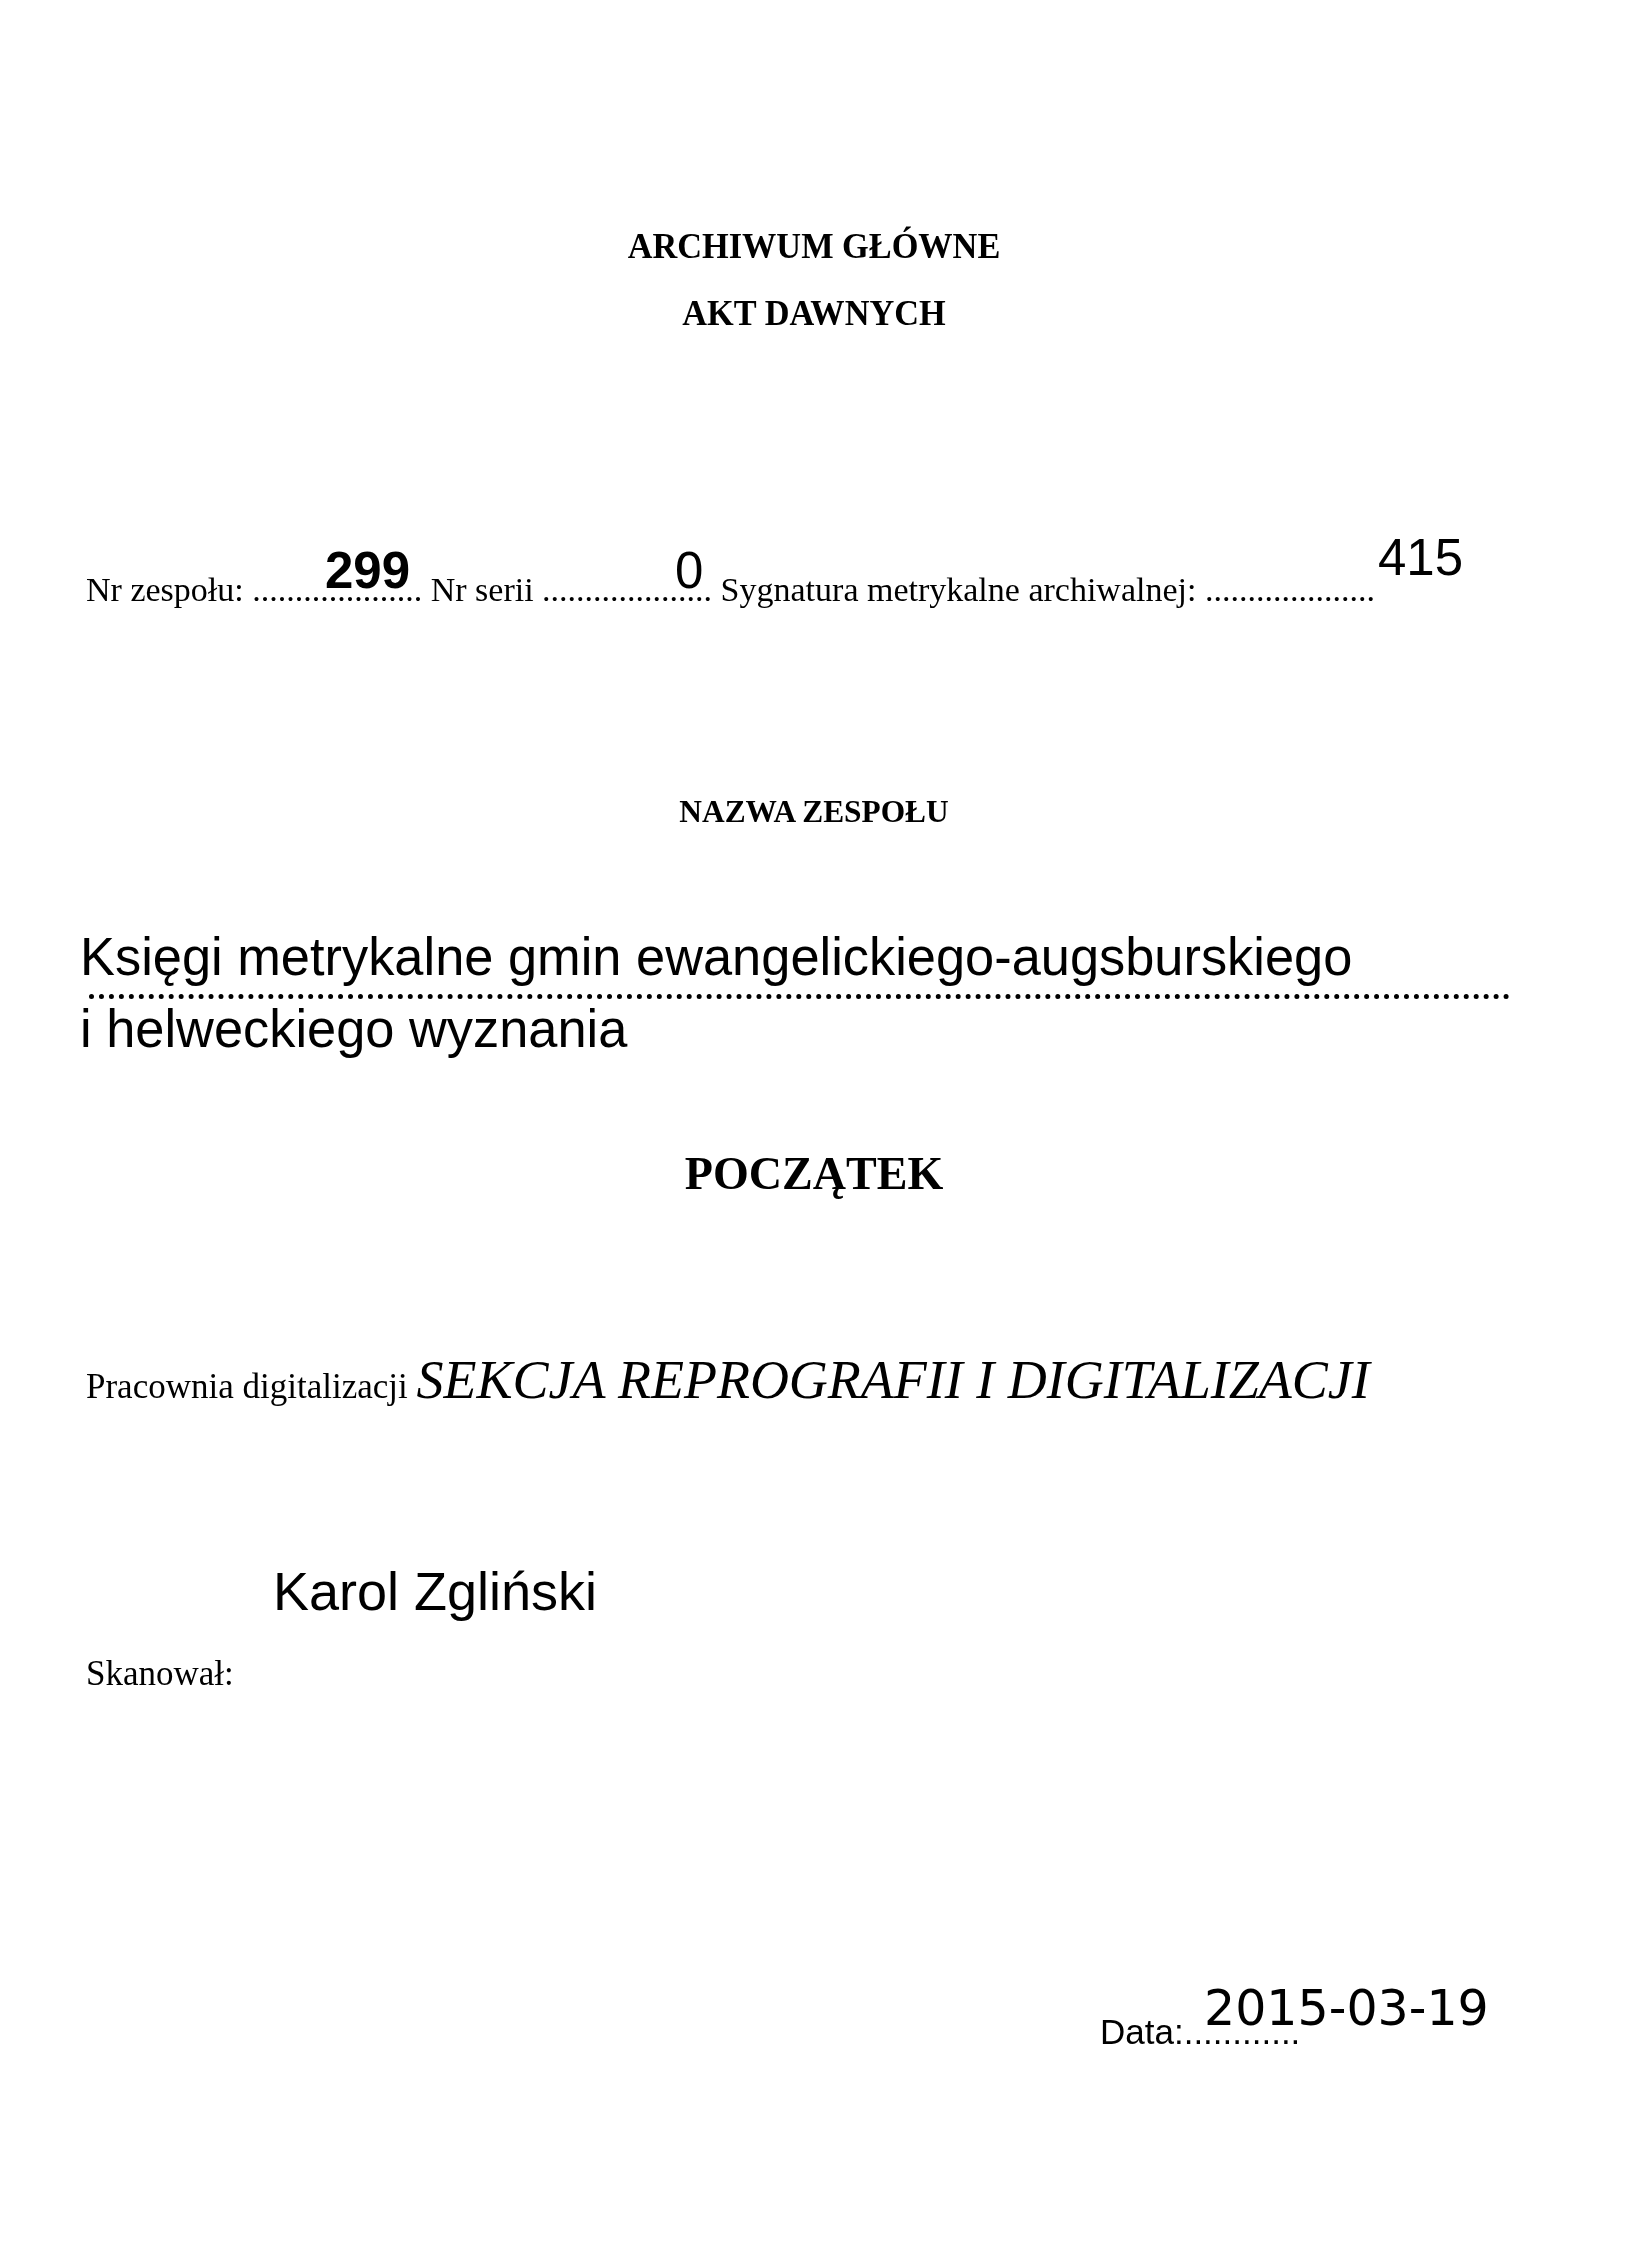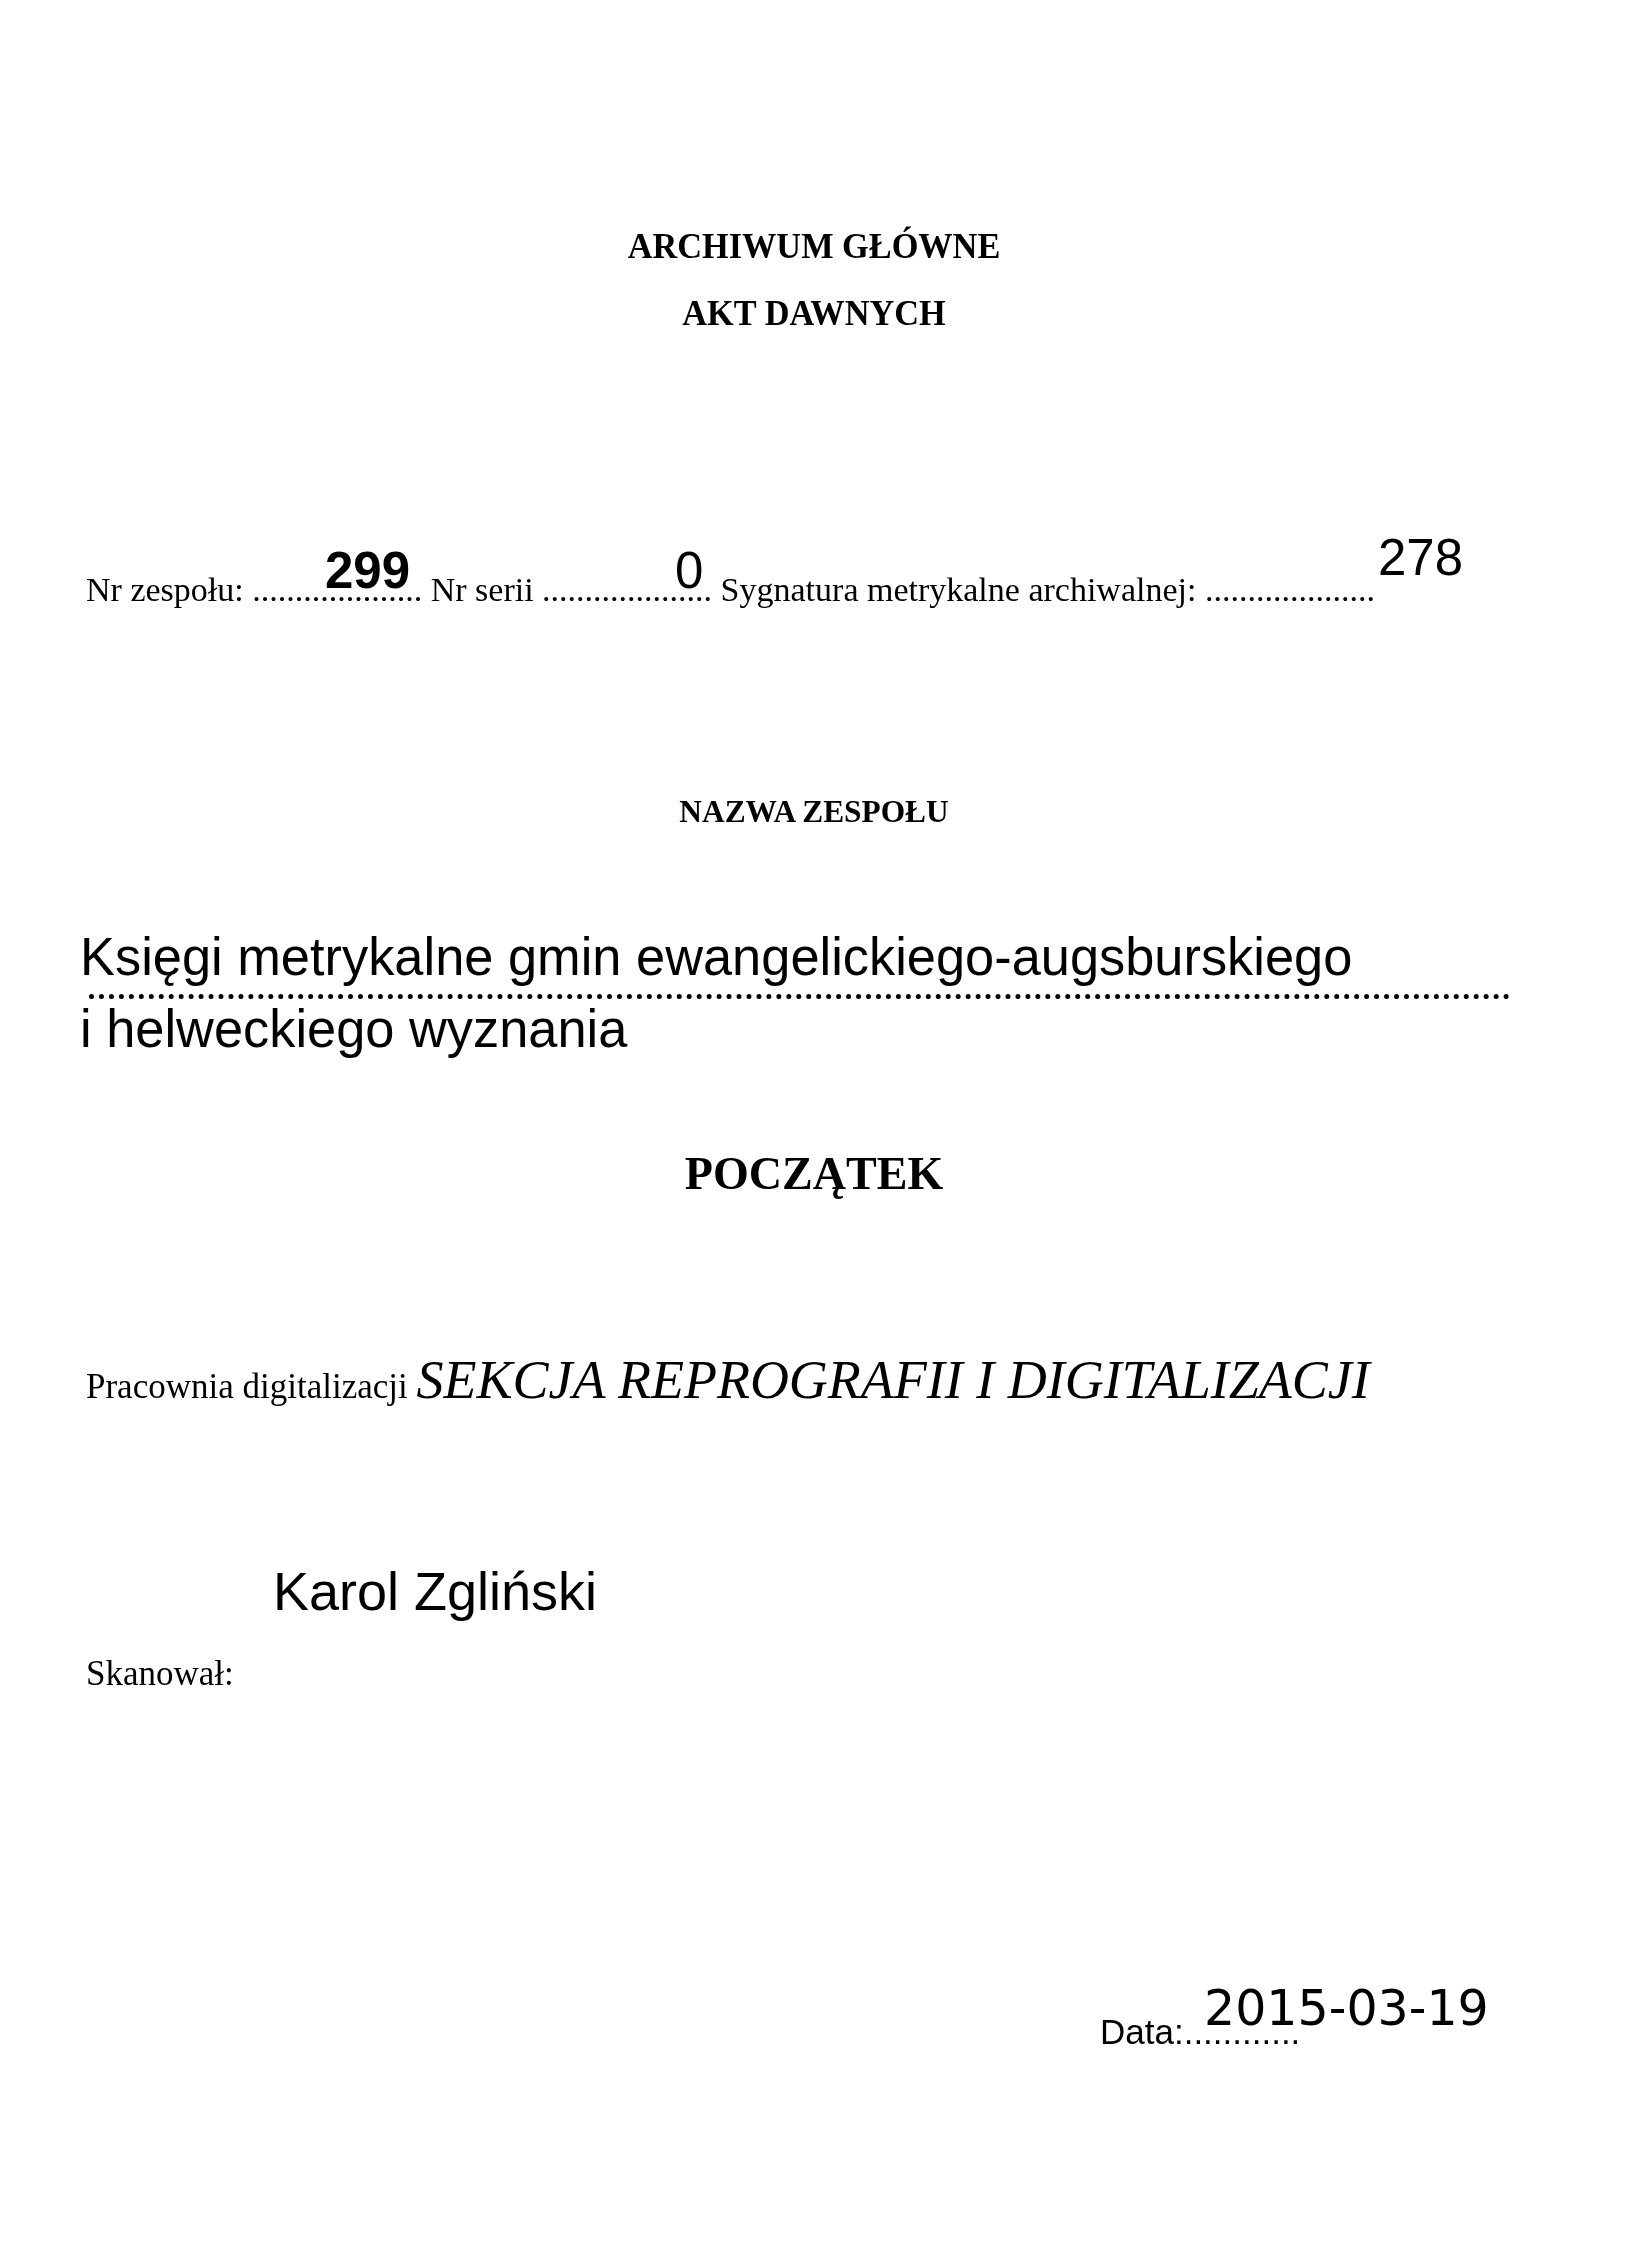--- a/index.html
+++ b/index.html
@@ -129,21 +129,21 @@
 <div class="meta-line">
   <span>Nr zespołu:</span>
   <span>....................</span>
   <span>Nr serii</span>
   <span>....................</span>
   <span>Sygnatura metrykalne archiwalnej:</span>
   <span>....................</span>
 </div>
 <div id="val-zespol" class="filled">299</div>
 <div id="val-seria" class="filled">0</div>
-<div id="val-syg" class="filled">278</div>
+<div id="val-syg" class="filled">415</div>
 
 <div id="nazwa-hdr" class="hdr">NAZWA ZESPOŁU</div>
 <div id="coll1" class="collection-name">Księgi metrykalne gmin ewangelickiego-augsburskiego</div>
 <div class="dotted-rule"></div>
 <div id="coll2" class="collection-name">i helweckiego wyznania</div>
 
 <div id="poczatek" class="hdr">POCZĄTEK</div>
 
 <div class="studio-line">
   <span>Pracownia digitalizacji</span>

